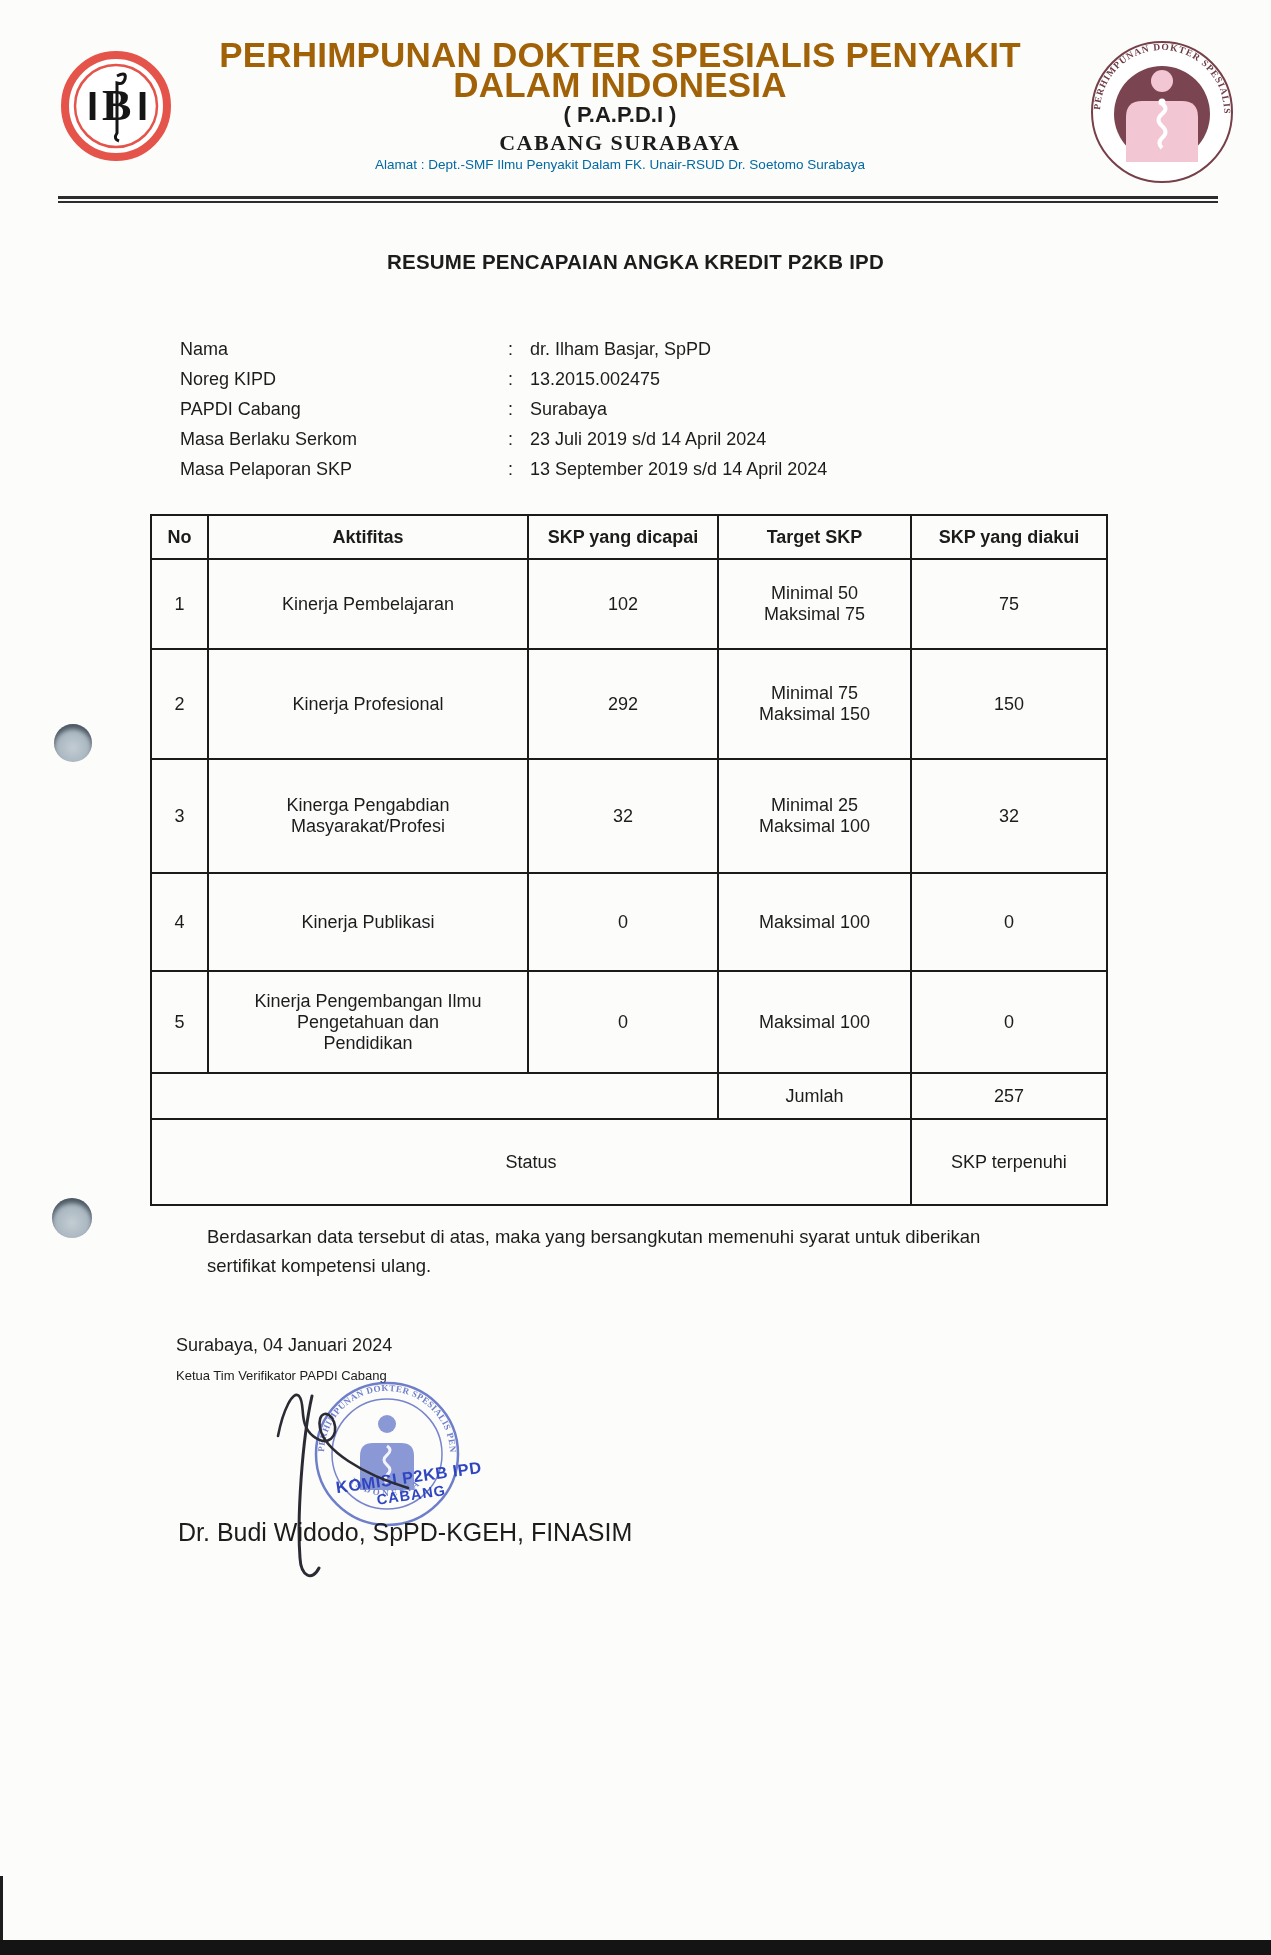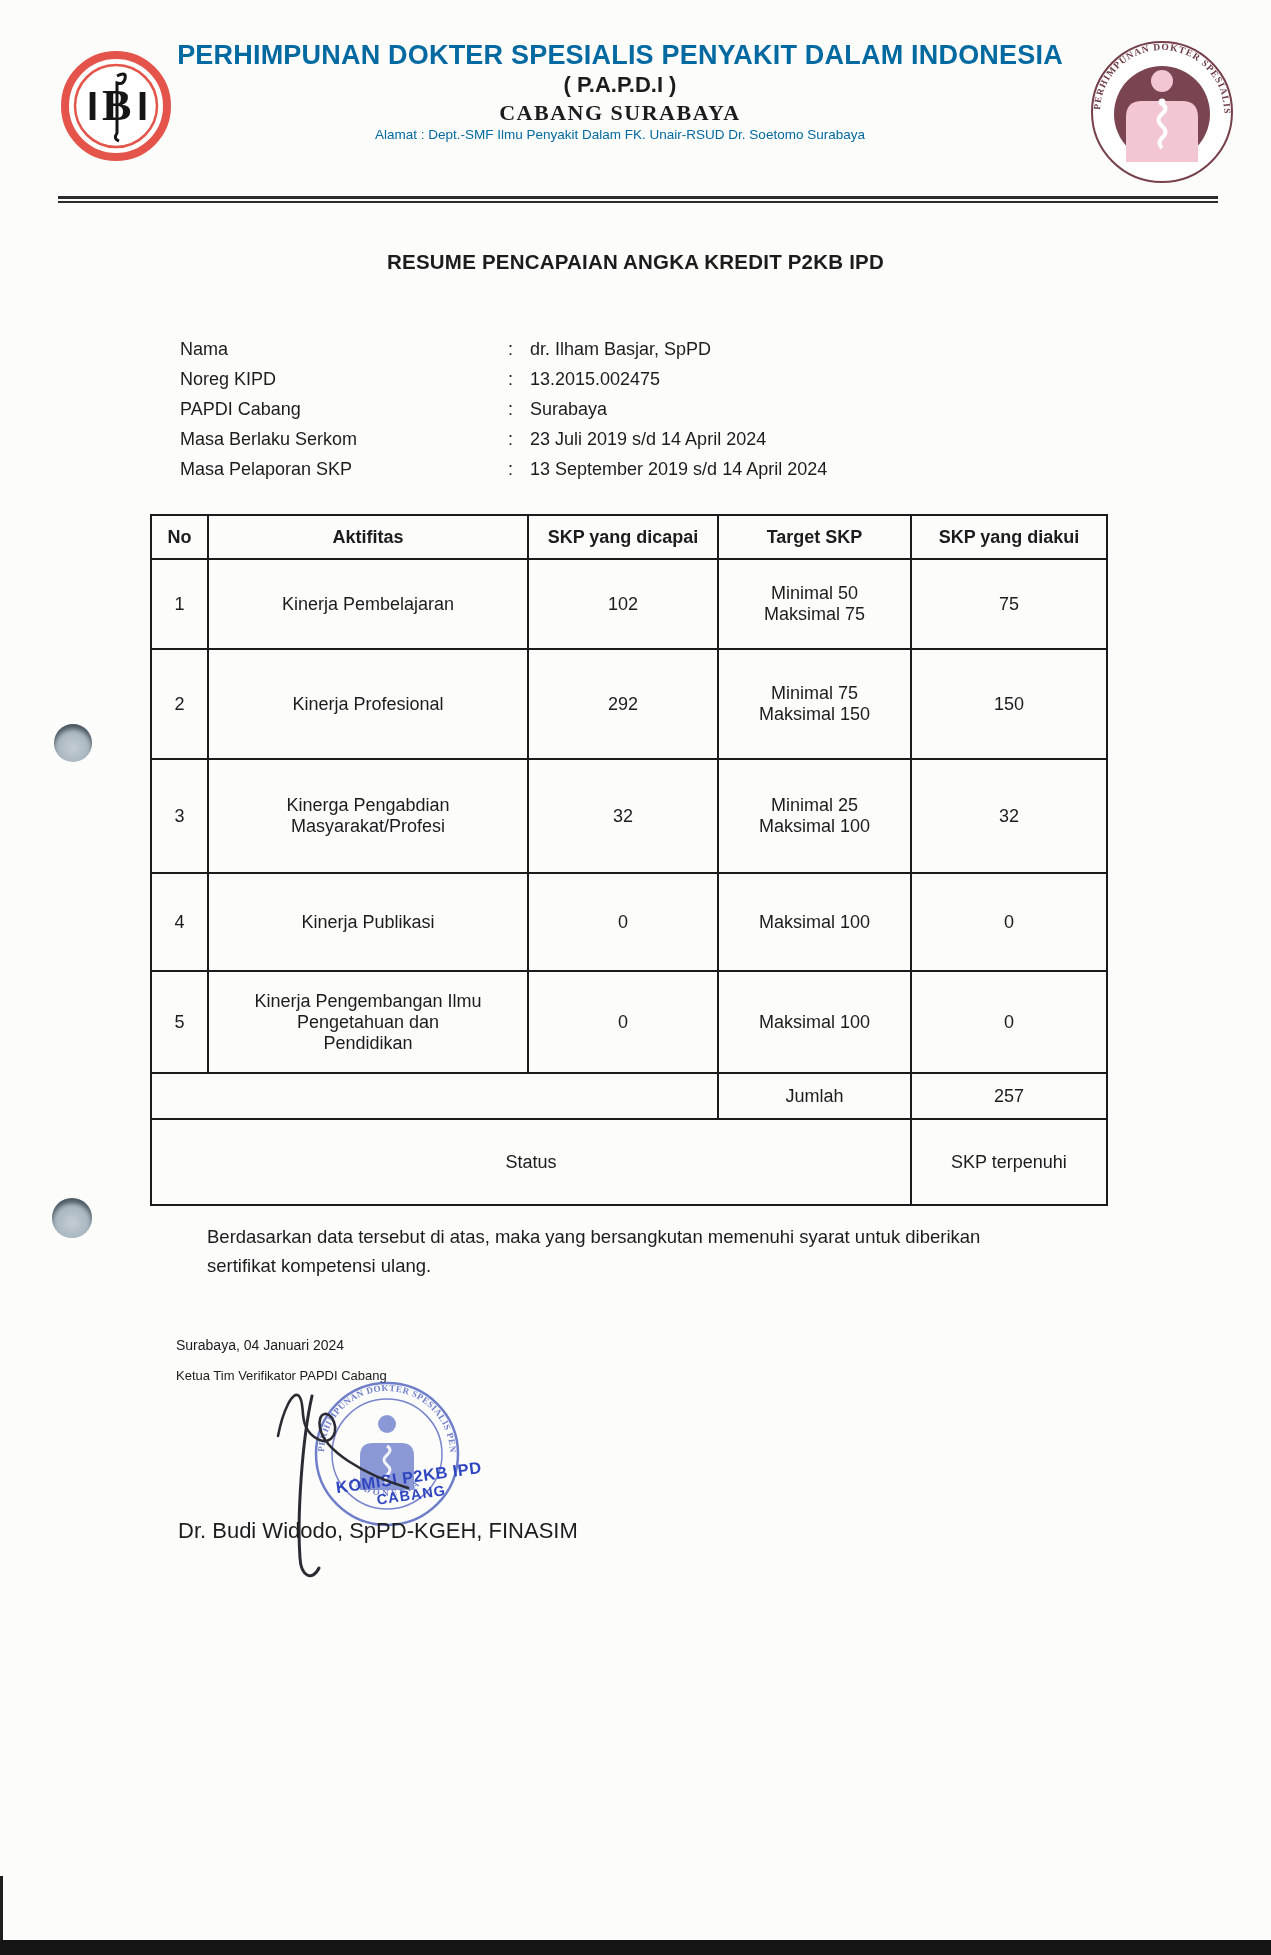--- a/index.html
+++ b/index.html
@@ -3,21 +3,21 @@
 <meta charset="utf-8">
 <style>
   html,body{margin:0;padding:0;background:#e8e8e8;}
   .page{
     position:relative;width:1271px;height:1955px;margin:0 auto;
     background:#fcfcfb;overflow:hidden;color:#1c1c1c;
     font-family:"Liberation Sans",sans-serif;
   }
   
   .letterhead-text{position:absolute;left:160px;top:40px;width:920px;text-align:center;}
-  .org-name{font-size:27px;font-weight:bold;color:#0369a1;line-height:30px;letter-spacing:.2px;}
+  .org-name{font-size:35px;font-weight:bold;color:#a16207;line-height:30px;letter-spacing:.2px;}
   .org-abbr{font-size:22px;font-weight:bold;line-height:29px;}
   .org-branch{font-family:"Liberation Serif",serif;font-size:22px;font-weight:bold;letter-spacing:1.5px;line-height:27px;}
   .org-english{font-family:"Liberation Serif",serif;font-size:17px;font-weight:bold;line-height:22px;}
   .org-addr{font-size:13.5px;color:#0369a1;line-height:17px;}
   .logo-idi{position:absolute;left:60px;top:50px;}
   .logo-papdi{position:absolute;left:1088px;top:38px;}
   .head-rule{position:absolute;left:58px;top:196px;width:1160px;height:2px;
     border-top:3px solid #2c2c2c;border-bottom:2px solid #2c2c2c;}
   
   .doc-title{position:absolute;left:0;top:250px;width:1271px;text-align:center;
@@ -32,23 +32,23 @@
     font-size:18px;}
   .skp-table td,.skp-table th{border:2px solid #1b1b1b;text-align:center;vertical-align:middle;padding:2px 6px;
     font-weight:normal;}
   .skp-table th{font-weight:bold;}
   .b{font-weight:bold;}
   .pre{white-space:pre-line;}
   tr.h-head{height:44px;} tr.h-r1{height:90px;} tr.h-r2{height:110px;} tr.h-r3{height:114px;}
   tr.h-r4{height:98px;}  tr.h-r5{height:102px;} tr.h-sum{height:46px;} tr.h-status{height:86px;}
   
   .closing{position:absolute;left:176px;top:1222px;width:950px;font-size:18.5px;line-height:29px;margin-left:31px;}
-  .sign-place{position:absolute;left:176px;top:1333px;font-size:14px;line-height:24px;}
+  .sign-place{position:absolute;left:176px;top:1333px;font-size:18px;line-height:24px;}
   .sign-role{position:absolute;left:176px;top:1364px;font-size:13px;line-height:24px;}
-  .signer{position:absolute;left:178px;top:1518px;font-size:22px;}
+  .signer{position:absolute;left:178px;top:1518px;font-size:25px;}
   .stamp{position:absolute;left:298px;top:1372px;opacity:.88;}
   .stamp-caption{position:absolute;left:330px;top:1468px;width:160px;text-align:center;
     color:#2f46c0;font-weight:bold;transform:rotate(-8deg);line-height:18px;}
   .stamp-caption .l1{font-size:16.5px;letter-spacing:.5px;}
   .stamp-caption .l2{font-size:14.5px;letter-spacing:1px;}
   .signature{position:absolute;left:240px;top:1378px;}
   
   .hole{position:absolute;width:38px;height:38px;border-radius:50%;
     background:radial-gradient(circle at 50% 62%, #c2ccd3 0%, #a9b6bf 55%, #8d9ca7 100%);
     box-shadow:inset 0 5px 4px rgba(25,35,45,.6);}

